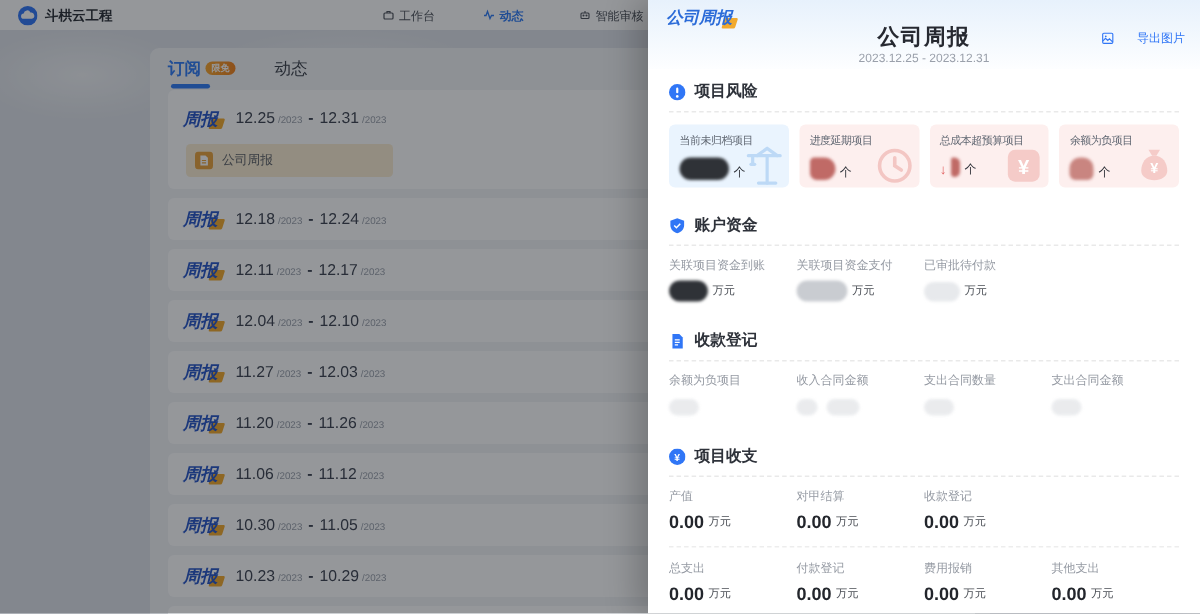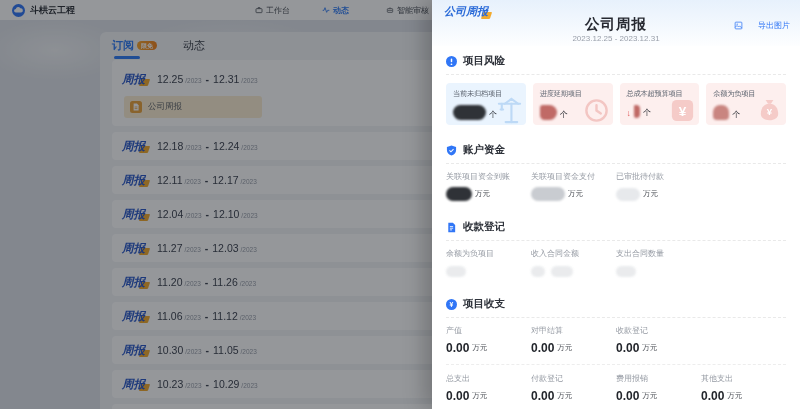--- a/index.html
+++ b/index.html
@@ -397,20 +397,26 @@
               <span class="blob b-faint" style="width:14px;height:11px;"></span>
               <span class="blob b-faint" style="width:22px;height:11px;margin-left:4px;"></span>
             </div>
         </div>
         <div>
           <div class="stat-label">支出合同数量</div>
           <div class="stat-val">
               <span class="blob b-faint" style="width:20px;height:11px;"></span>
             </div>
         </div>
+        <div>
+          <div class="stat-label">支出合同金额</div>
+          <div class="stat-val">
+              <span class="blob b-faint" style="width:20px;height:11px;"></span>
+            </div>
+        </div>
       </div>
     </div>
 
     <div>
       <div class="sec-head">
         <svg viewBox="0 0 12 12">
           <circle cx="6" cy="6" r="6" fill="#3076f6"></circle>
           <text x="6" y="8.8" font-size="7.5" font-weight="bold" fill="#fff" text-anchor="middle">¥</text>
         </svg>
         <span class="sec-title">项目收支</span>

